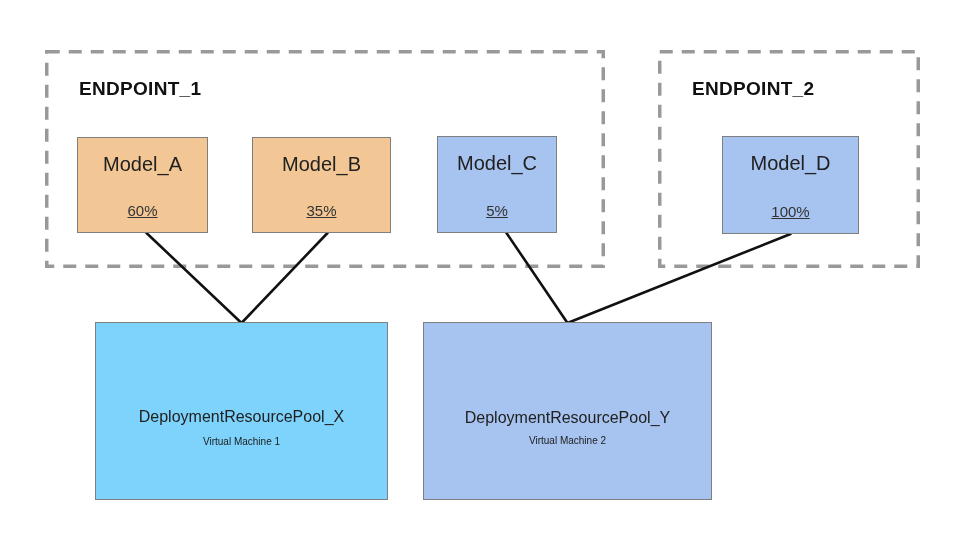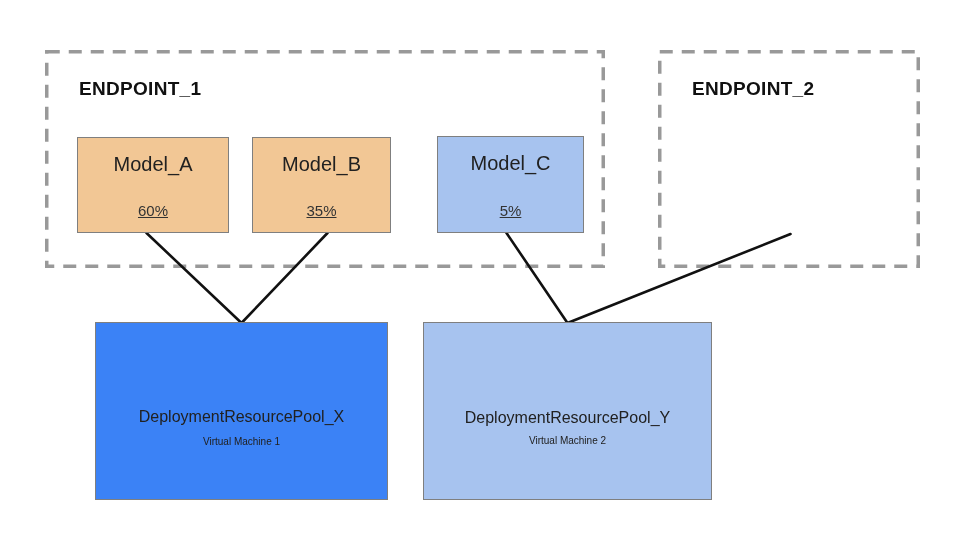--- a/index.html
+++ b/index.html
@@ -73,23 +73,23 @@
   }
   .pool-machine {
     font-size: 10px;
     color: #212121;
     white-space: nowrap;
   }
 
   
   #endpoint-1 { left: 45px;  top: 50px; width: 560px; height: 218px; }
   #endpoint-2 { left: 658px; top: 50px; width: 262px; height: 218px; }
-  #node-model-a { left: 77px;  top: 137px; width: 152px; height: 96px; }
+  #node-model-a { left: 77px;  top: 137px; width: 131px; height: 96px; }
   #node-model-b { left: 252px; top: 137px; width: 139px; height: 96px; }
-  #node-model-c { left: 437px; top: 136px; width: 147px; height: 97px; }
+  #node-model-c { left: 437px; top: 136px; width: 120px; height: 97px; }
   #node-model-d { left: 722px; top: 136px; width: 137px; height: 98px; }
   #node-pool-x  { left: 95px;  top: 322px; width: 293px; height: 178px; }
   #node-pool-y  { left: 423px; top: 322px; width: 289px; height: 178px; }
 </style>
 </head>
 <body>
 
 <div class="canvas">
 
   <svg class="connectors">
@@ -117,22 +117,26 @@
   <div class="model" id="node-model-b" style="background-color: rgb(242, 199, 149);">
     <div class="model-name">Model_B</div>
     <div class="model-traffic">35%</div>
   </div>
 
   <div class="model" id="node-model-c" style="background-color: rgb(167, 195, 239);">
     <div class="model-name">Model_C</div>
     <div class="model-traffic">5%</div>
   </div>
 
+  <div class="model" id="node-model-d" style="background-color: rgb(167, 195, 239);">
+    <div class="model-name">Model_D</div>
+    <div class="model-traffic">100%</div>
+  </div>
 
-  <div class="pool" id="node-pool-x" style="background-color: #3b82f6;">
+  <div class="pool" id="node-pool-x" style="background-color: #7dd3fc;">
     <div class="pool-name">DeploymentResourcePool_X</div>
     <div class="pool-machine">Virtual Machine 1</div>
   </div>
 
   <div class="pool" id="node-pool-y" style="background-color: rgb(167, 195, 239); gap: 8px;">
     <div class="pool-name">DeploymentResourcePool_Y</div>
     <div class="pool-machine">Virtual Machine 2</div>
   </div>
 
 </div>

